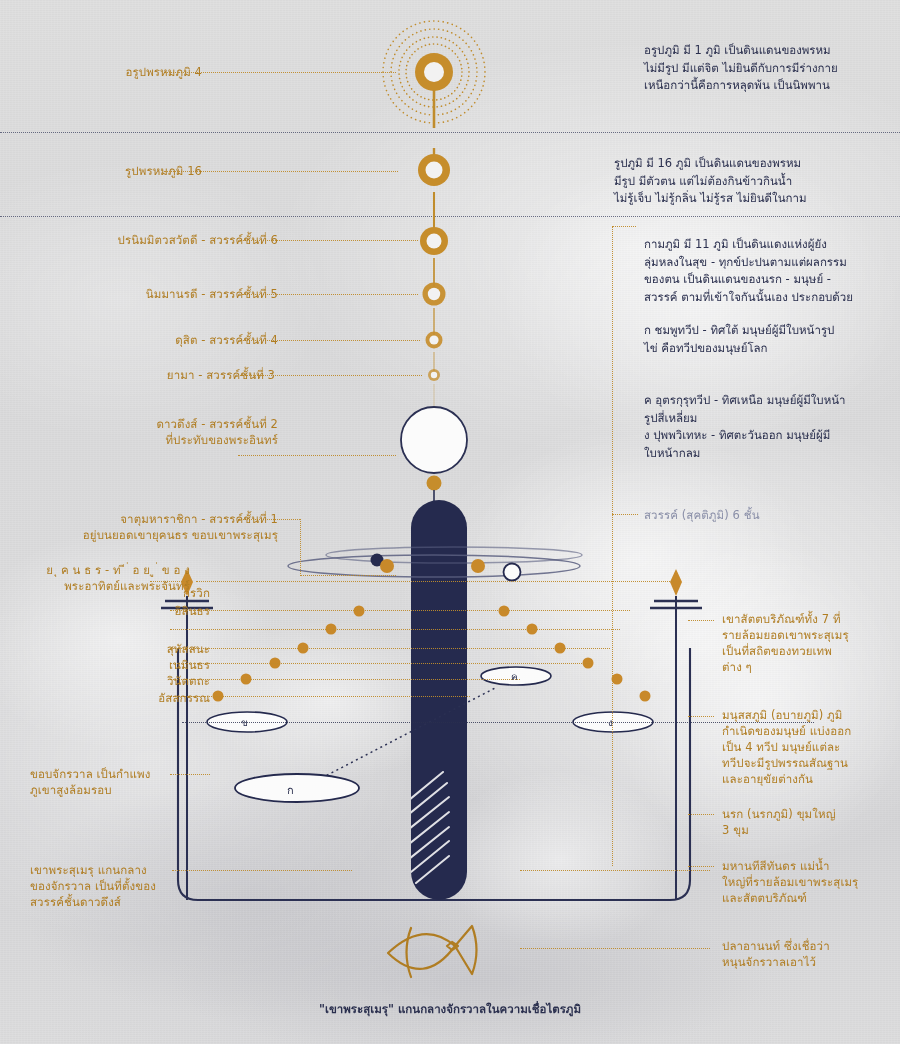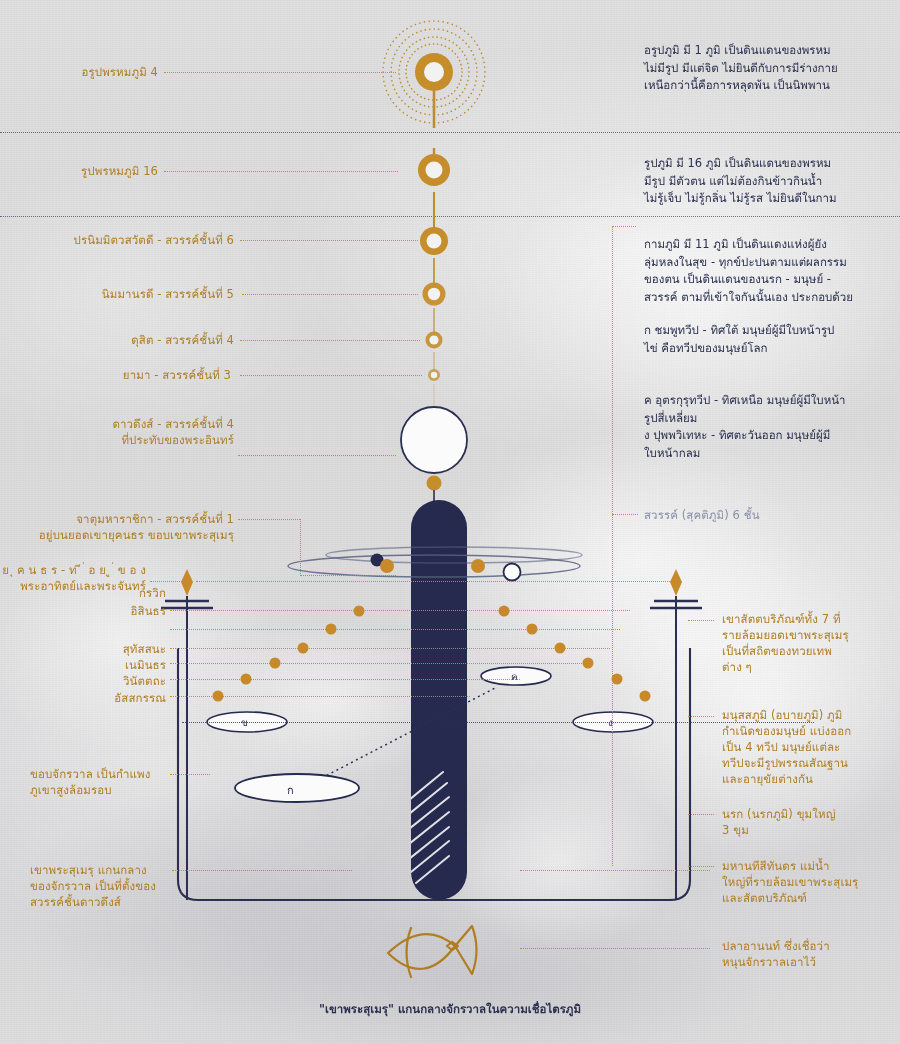--- a/index.html
+++ b/index.html
@@ -35,21 +35,21 @@
   
   .thai { font-family:"DejaVu Sans","Liberation Sans",sans-serif; }
   .lbl-gold {
     position:absolute;
     color:#b07d22;
     font-size:11.5px;
     line-height:16px;
     letter-spacing:.1px;
     white-space:pre-line;
   }
-  .lbl-gold.r { text-align:right; }
+  .lbl-gold.r { text-align:right;margin-left:44px; }
 
   .para {
     position:absolute;
     color:#2a2f4e;
     font-size:11.5px;
     line-height:17.5px;
     white-space:pre-line;
   }
 
   .caption {
@@ -327,21 +327,21 @@
   <div style="position:absolute;left:241px;top:715px;font-size:10px;color:#2a2f4e;">ข</div>
   <div style="position:absolute;left:511px;top:669px;font-size:10px;color:#2a2f4e;">ค</div>
   <div style="position:absolute;left:608px;top:715px;font-size:10px;color:#2a2f4e;">ง</div>
 
   <div class="lbl-gold r thai" style="left:0px;  top:64px;  width:158px;">อรูปพรหมภูมิ 4</div>
   <div class="lbl-gold r thai" style="left:0px;  top:163px; width:158px;">รูปพรหมภูมิ 16</div>
   <div class="lbl-gold r thai" style="left:30px; top:232px; width:204px;">ปรนิมมิตวสวัตดี - สวรรค์ชั้นที่ 6</div>
   <div class="lbl-gold r thai" style="left:30px; top:286px; width:204px;">นิมมานรดี - สวรรค์ชั้นที่ 5</div>
   <div class="lbl-gold r thai" style="left:30px; top:332px; width:204px;">ดุสิต - สวรรค์ชั้นที่ 4</div>
   <div class="lbl-gold r thai" style="left:27px; top:367px; width:204px;">ยามา - สวรรค์ชั้นที่ 3</div>
-  <div class="lbl-gold r thai" style="left:30px; top:416px; width:204px;">ดาวดึงส์ - สวรรค์ชั้นที่ 4
+  <div class="lbl-gold r thai" style="left:30px; top:416px; width:204px;">ดาวดึงส์ - สวรรค์ชั้นที่ 2
 ที่ประทับของพระอินทร์</div>
   <div class="lbl-gold r thai" style="left:10px; top:511px; width:224px;">จาตุมหาราชิกา - สวรรค์ชั้นที่ 1
 อยู่บนยอดเขายุคนธร  ขอบเขาพระสุเมรุ</div>
   <div class="lbl-gold r thai" style="left:0px;  top:562px; width:146px;">ย ุ ค น ธ ร  -  ท ี ่ อ ย ู ่ ข อ ง
 พระอาทิตย์และพระจันทร์</div>
 
   <div class="lbl-gold r thai" style="left:0px; top:603px; width:166px;">อิสินธร</div>
   <div class="lbl-gold r thai" style="left:0px; top:585px; width:166px;text-align:right;">กรวิก</div>
   <div class="lbl-gold r thai" style="left:0px; top:641px; width:166px;">สุทัสสนะ</div>
   <div class="lbl-gold r thai" style="left:0px; top:657px; width:166px;">เนมินธร</div>
@@ -350,21 +350,21 @@
 
   <div class="lbl-gold thai" style="left:30px; top:766px; width:170px;">ขอบจักรวาล  เป็นกำแพง
 ภูเขาสูงล้อมรอบ</div>
   <div class="lbl-gold thai" style="left:30px; top:862px; width:180px;">เขาพระสุเมรุ  แกนกลาง
 ของจักรวาล  เป็นที่ตั้งของ
 สวรรค์ชั้นดาวดึงส์</div>
 
   <div class="para thai" style="left:644px; top:42px;  width:246px;">อรูปภูมิ  มี 1 ภูมิ  เป็นดินแดนของพรหม
 ไม่มีรูป  มีแต่จิต  ไม่ยินดีกับการมีร่างกาย
 เหนือกว่านี้คือการหลุดพ้น  เป็นนิพพาน</div>
-  <div class="para thai" style="left:644px; top:155px; width:246px;">รูปภูมิ  มี 16 ภูมิ  เป็นดินแดนของพรหม
+  <div class="para thai" style="left:614px; top:155px; width:246px;">รูปภูมิ  มี 16 ภูมิ  เป็นดินแดนของพรหม
 มีรูป  มีตัวตน  แต่ไม่ต้องกินข้าวกินน้ำ
 ไม่รู้เจ็บ  ไม่รู้กลิ่น  ไม่รู้รส  ไม่ยินดีในกาม</div>
   <div class="para thai" style="left:644px; top:236px; width:250px;">กามภูมิ  มี 11 ภูมิ  เป็นดินแดงแห่งผู้ยัง
 ลุ่มหลงในสุข - ทุกข์ปะปนตามแต่ผลกรรม
 ของตน   เป็นดินแดนของนรก - มนุษย์ -
 สวรรค์  ตามที่เข้าใจกันนั้นเอง  ประกอบด้วย</div>
 
   <div class="para thai" style="left:644px; top:322px; width:250px;">ก ชมพูทวีป - ทิศใต้  มนุษย์ผู้มีใบหน้ารูป
 ไข่  คือทวีปของมนุษย์โลก</div>
   <div class="para thai" style="left:644px; top:427px; width:250px;">ง ปุพพวิเทหะ - ทิศตะวันออก  มนุษย์ผู้มี

